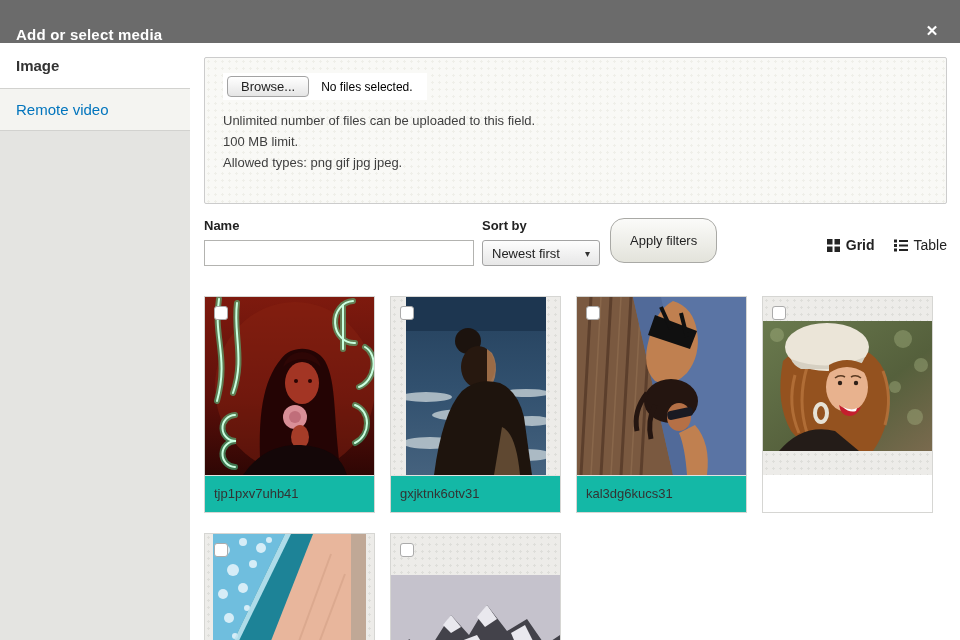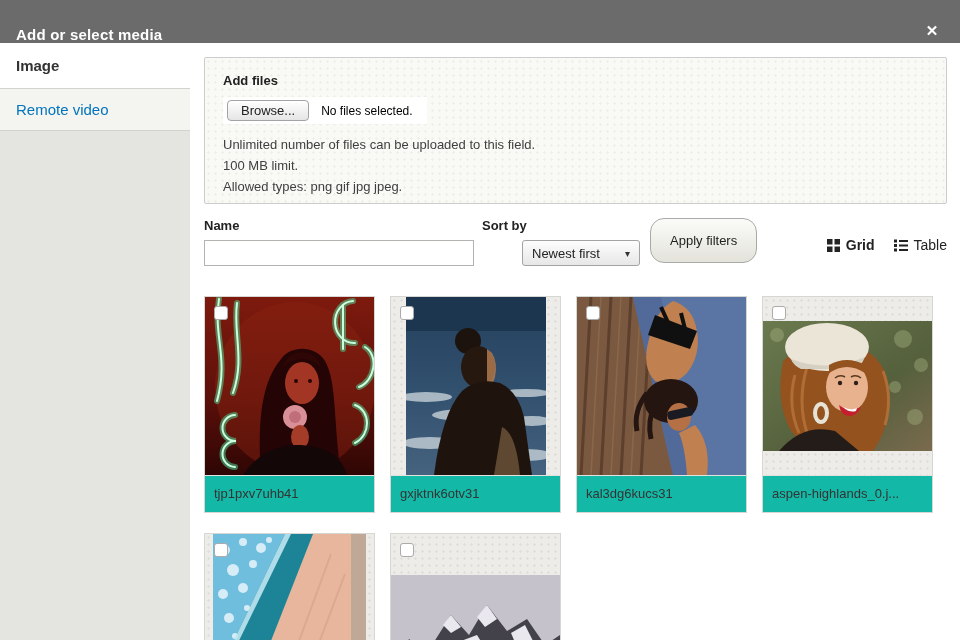--- a/index.html
+++ b/index.html
@@ -51,21 +51,21 @@
   .field-label { font-size:13px; font-weight:bold; margin-bottom:7px; color:#222; }
   .name-input {
     width:270px; height:26px; border:1px solid #b3b3b0; background:#fff;
     font-family:inherit; font-size:13px; padding:0 7px;
   }
   .sort-group { margin-left:8px; }
   .sort-select {
     height:26px; min-width:118px; border:1px solid #a3a3a3; border-radius:3px;
     background:linear-gradient(#fdfdfd,#e7e7e7);
     font-size:13px; color:#222; padding:0 9px;
-    display:flex; align-items:center; gap:12px; cursor:pointer;margin-left:40px;
+    display:flex; align-items:center; gap:12px; cursor:pointer;
   }
   .caret { font-size:10px; color:#333; margin-left:auto; }
   .apply-btn {
     margin-left:10px; height:45px; padding:0 19px;
     border:1px solid #a9a9a5; border-radius:14px;
     background:linear-gradient(#fbfbf9,#e3e3db);
     font-family:inherit; font-size:13px; font-weight:normal; color:#222; cursor:pointer;
   }
   .view-toggles { margin-left:auto; display:flex; align-items:center; gap:19px; padding-bottom:5px;padding-left:23px; }
   .toggle { display:flex; align-items:center; gap:6px; font-size:14px; color:#222; cursor:pointer; }
@@ -107,21 +107,20 @@
       <span>Image</span>
     </div>
     <div class="side-item inactive">
       <span>Remote video</span>
     </div>
   </div>
 
   <div class="main">
 
     <div class="upload-panel">
-      <div class="upload-title">Add files</div>
       <div class="file-row">
         <button class="browse-btn">Browse...</button>
         <span class="no-file">No files selected.</span>
       </div>
       <div class="upload-desc">
         <div>Unlimited number of files can be uploaded to this field.</div>
         <div>100 MB limit.</div>
         <div>Allowed types: png gif jpg jpeg.</div>
       </div>
     </div>
@@ -304,21 +303,20 @@
             <path d="M66,52 q18,-12 36,0 l0,-8 q-18,-10 -36,0 z" fill="#94521f"></path>
             <circle cx="77" cy="62" r="2.2" fill="#2e2018"></circle>
               <circle cx="93" cy="62" r="2.2" fill="#2e2018"></circle>
             <path d="M72,57 q5,-4 10,-1 M88,56 q5,-3 10,1" stroke="#5a3a22" stroke-width="1.6" fill="none"></path>
             <path d="M76,84 q10,8 22,2 q-4,9 -12,9 q-8,0 -10,-11 z" fill="#c41f2e"></path>
             <path d="M80,86 q8,4 14,1 l-1,3 q-7,2 -13,-4 z" fill="#fff"></path>
             <ellipse cx="58" cy="92" rx="6" ry="9" fill="none" stroke="#e6e2d6" stroke-width="4"></ellipse>
             <path d="M16,130 q24,-28 56,-20 l24,20 z" fill="#241c18"></path>
           </svg>
         </div>
-        <div class="card-label">aspen-highlands_0.j...</div>
       </div>
 
       <div class="card">
         <div class="preview top-align">
           <span class="checkbox"></span>
           <svg class="thumb" width="153" height="178" viewBox="0 0 153 178">
             <rect width="153" height="178" fill="#e8b69c"></rect>
             <rect x="138" width="15" height="178" fill="#c0a896"></rect>
             <g stroke="#d9a68c" stroke-width="2" opacity=".8">
               <line x1="118" y1="20" x2="60" y2="178"></line>

